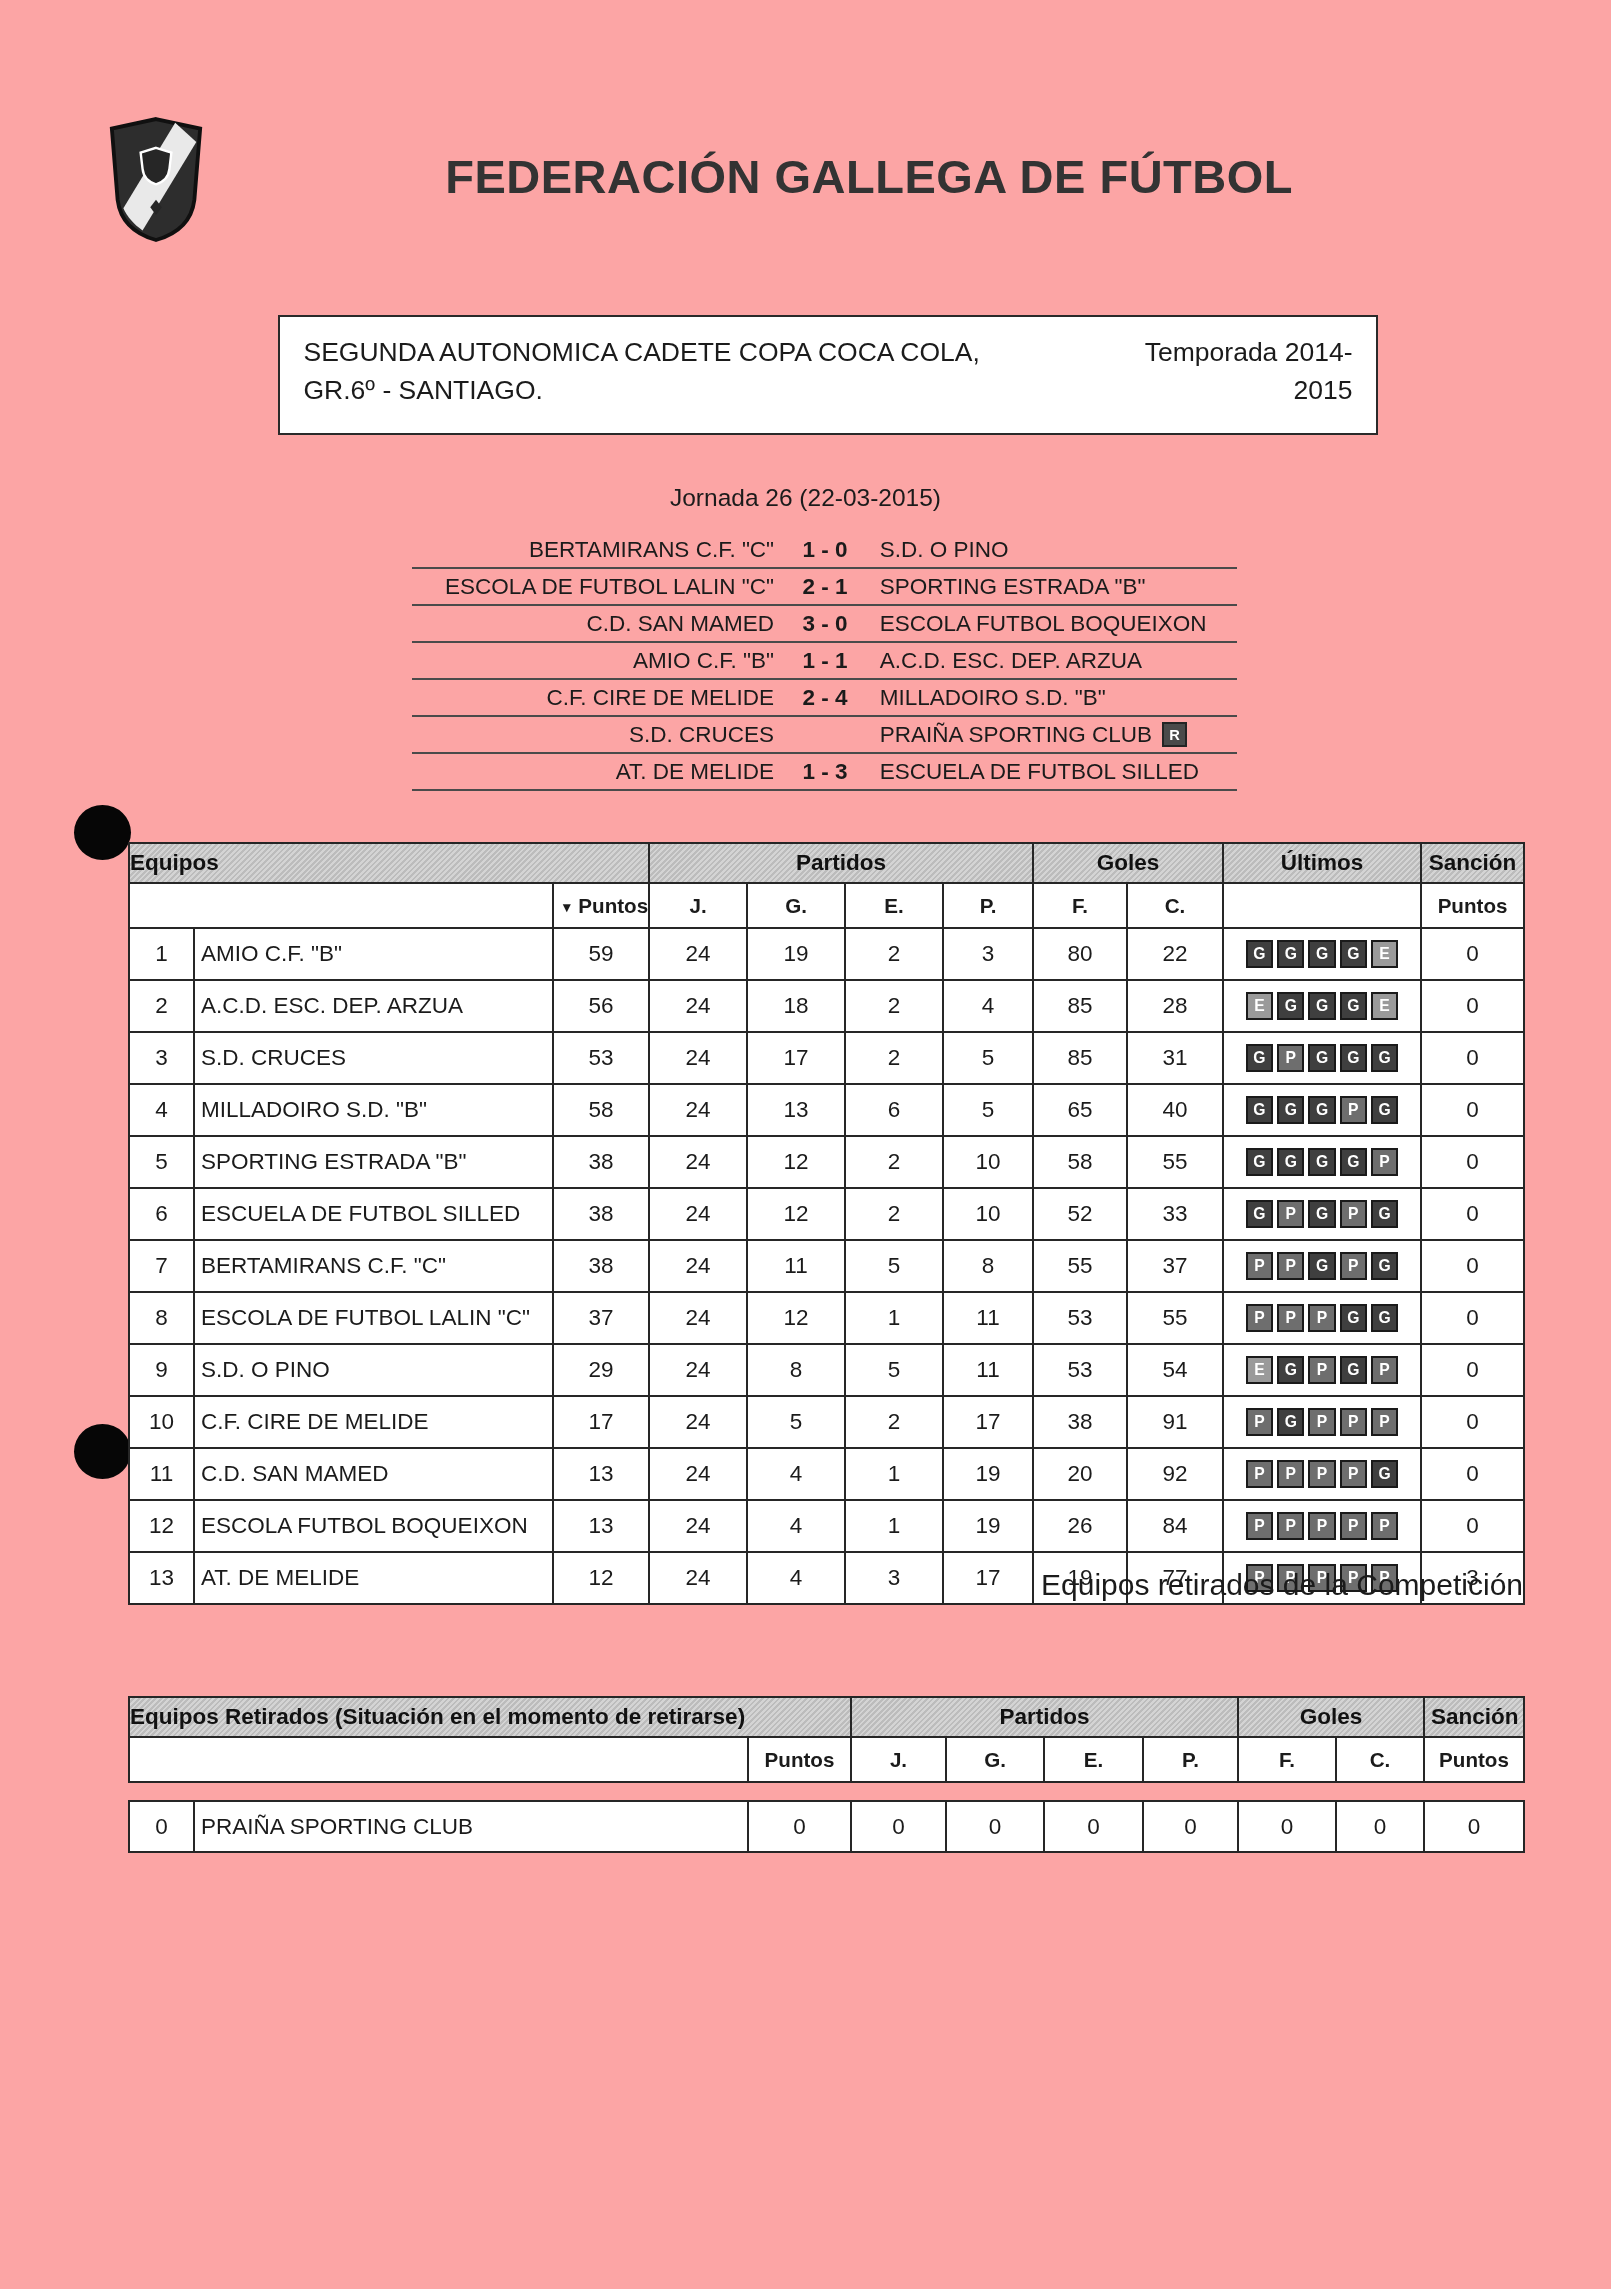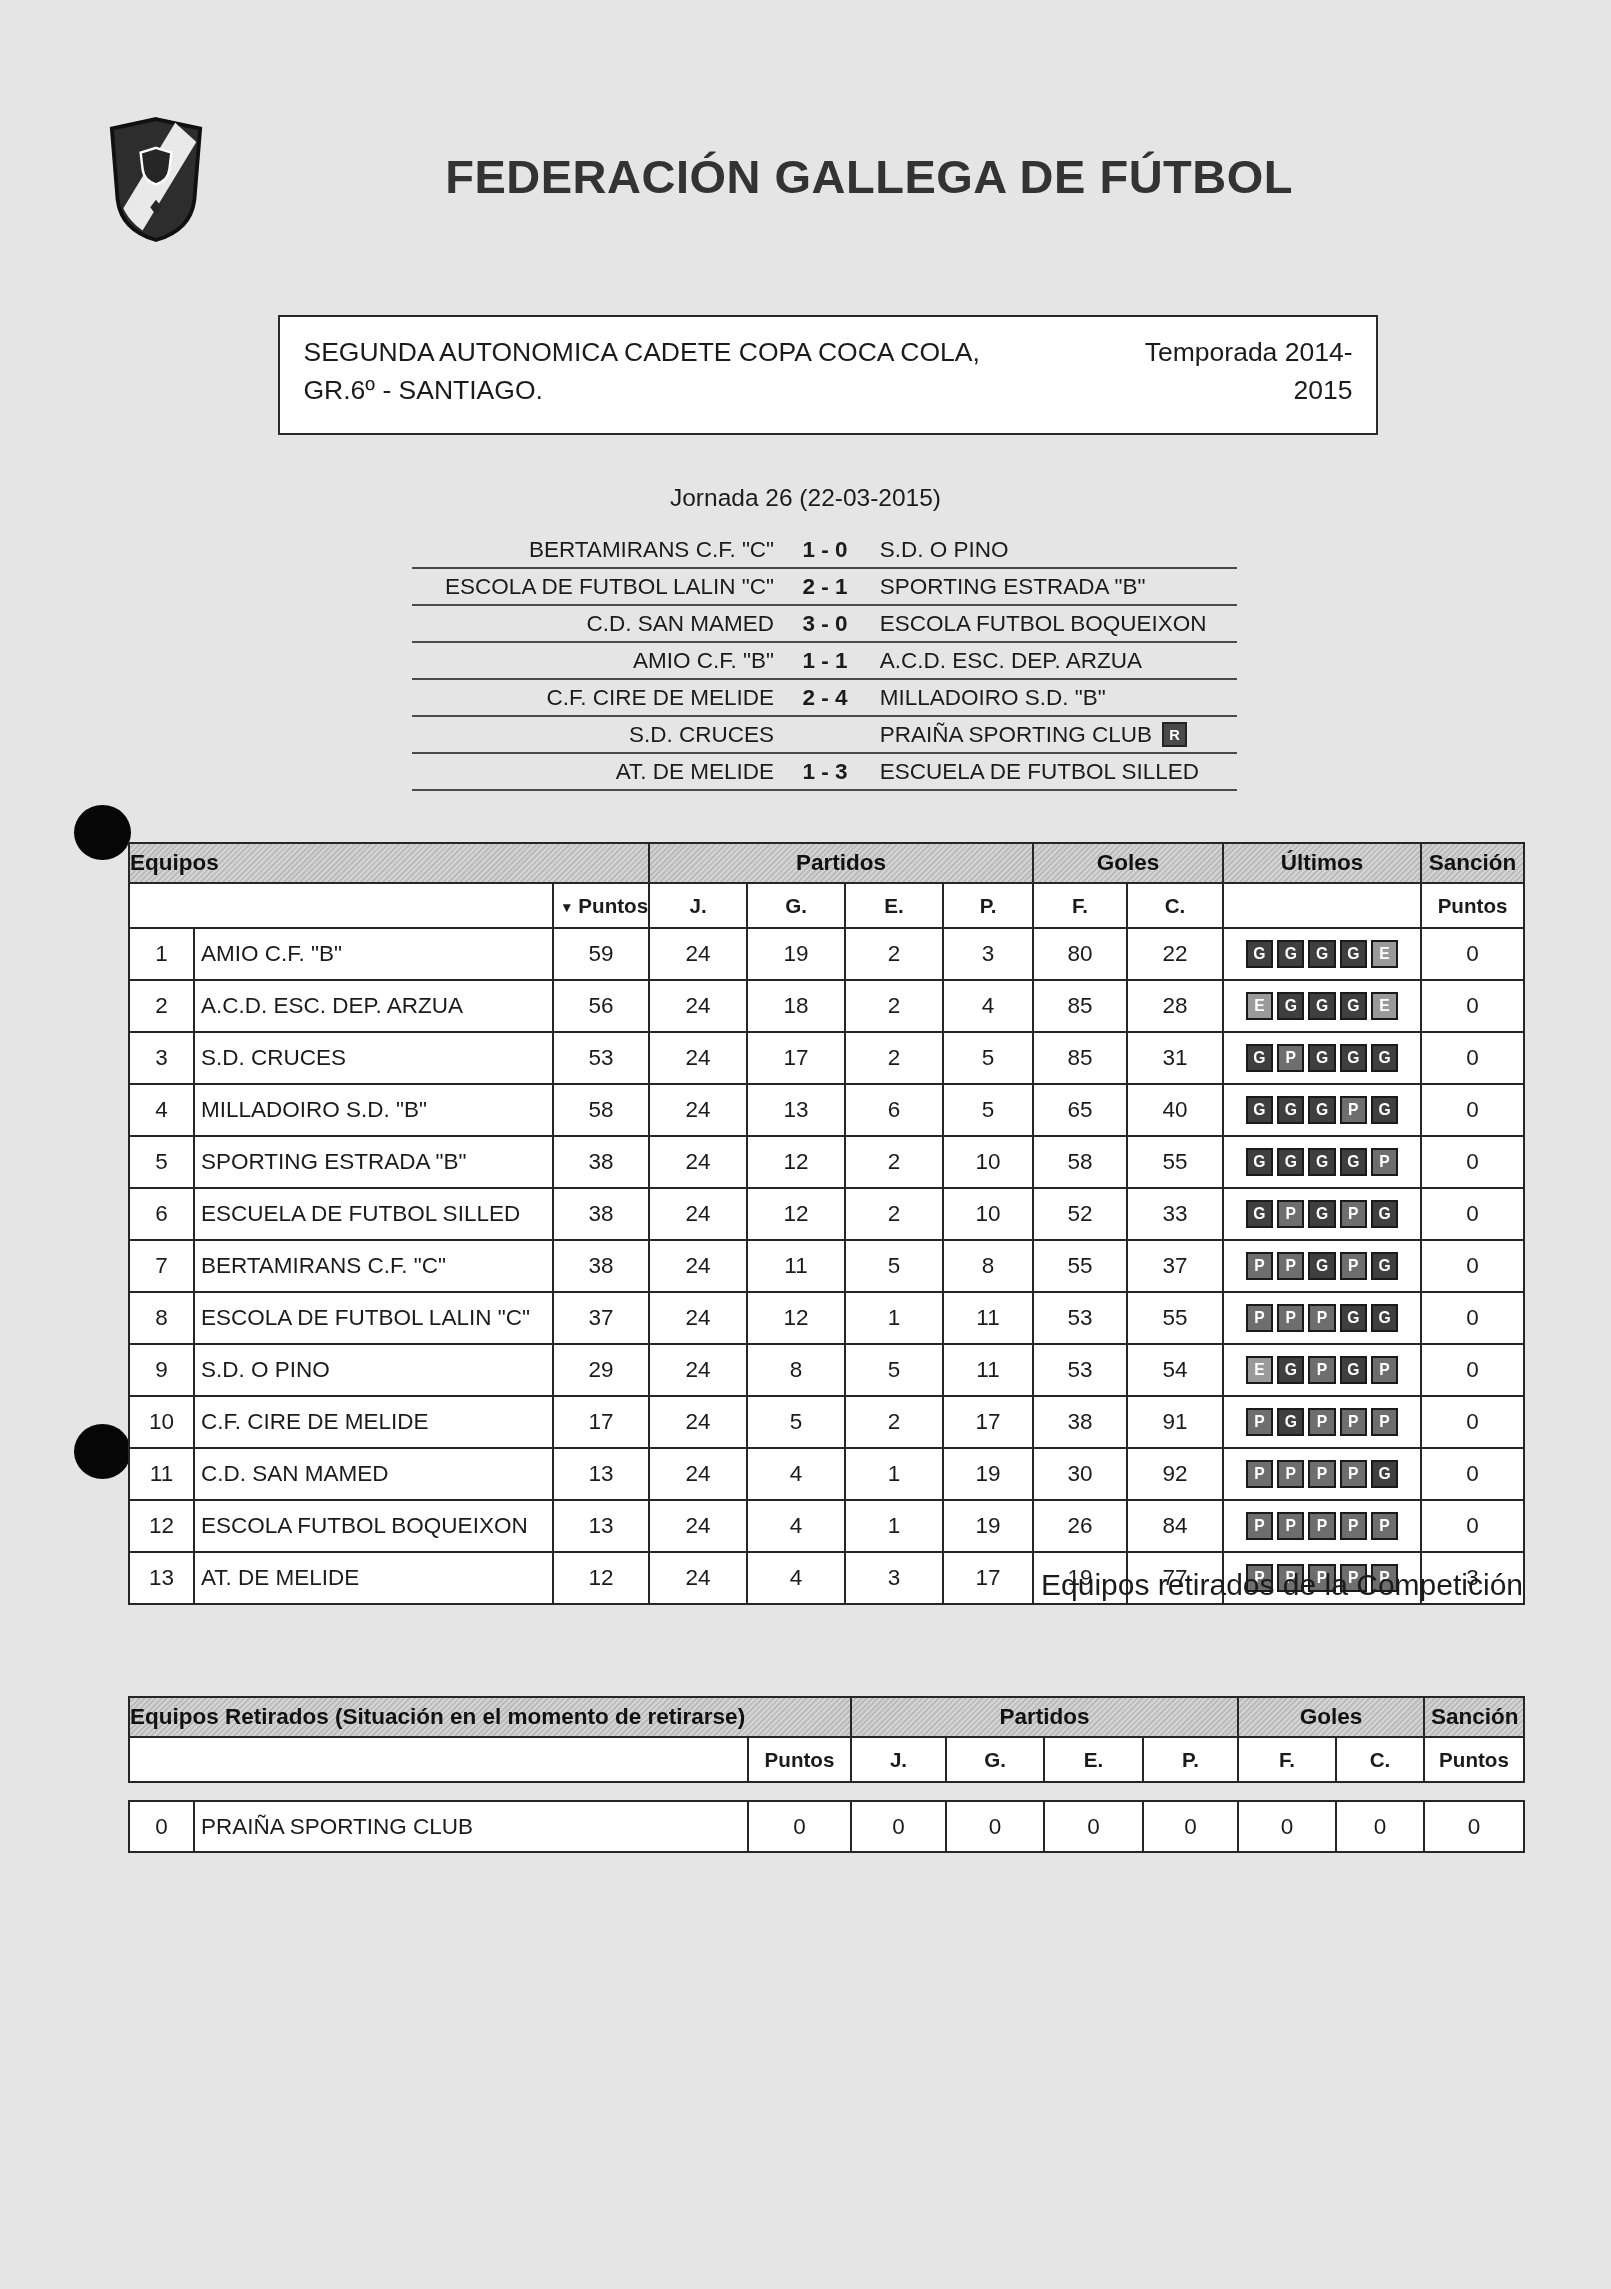--- a/index.html
+++ b/index.html
@@ -1,19 +1,19 @@
 <!DOCTYPE html>
 <html><head>
 <meta charset="utf-8">
 <style>
   * { margin:0; padding:0; box-sizing:border-box; }
   html,body { background:#ffffff; }
   .page {
     position:relative; width:1611px; height:2290px;
-    background:#e5e5e5; color:#1b1b1b;
+    background:#fca5a5; color:#1b1b1b;
     font-family:"Liberation Sans","DejaVu Sans",sans-serif;
     overflow:hidden;
   }
   
   .punch { position:absolute; left:74px; width:57px; height:55px; border-radius:50%; background:#060606; }
   .p1 { top:805px; } .p2 { top:1424px; }
 
   
   .logo { position:absolute; left:108px; top:114px; width:96px; height:131px; }
   .title {
@@ -407,21 +407,21 @@
           <td class="c-num">0</td>
         </tr>
         <tr>
           <td class="c-pos">11</td>
           <td class="c-team">C.D. SAN MAMED</td>
           <td class="c-num">13</td>
           <td class="c-num">24</td>
           <td class="c-num">4</td>
           <td class="c-num">1</td>
           <td class="c-num">19</td>
-          <td class="c-num">30</td>
+          <td class="c-num">20</td>
           <td class="c-num">92</td>
           <td class="c-badges">
             <div class="badge-row">
               <span class="badge" style="background: rgb(110, 110, 110);">P</span>
               <span class="badge" style="background: rgb(110, 110, 110);">P</span>
               <span class="badge" style="background: rgb(110, 110, 110);">P</span>
               <span class="badge" style="background: rgb(110, 110, 110);">P</span>
               <span class="badge" style="background: rgb(63, 63, 63);">G</span>
             </div>
           </td>

